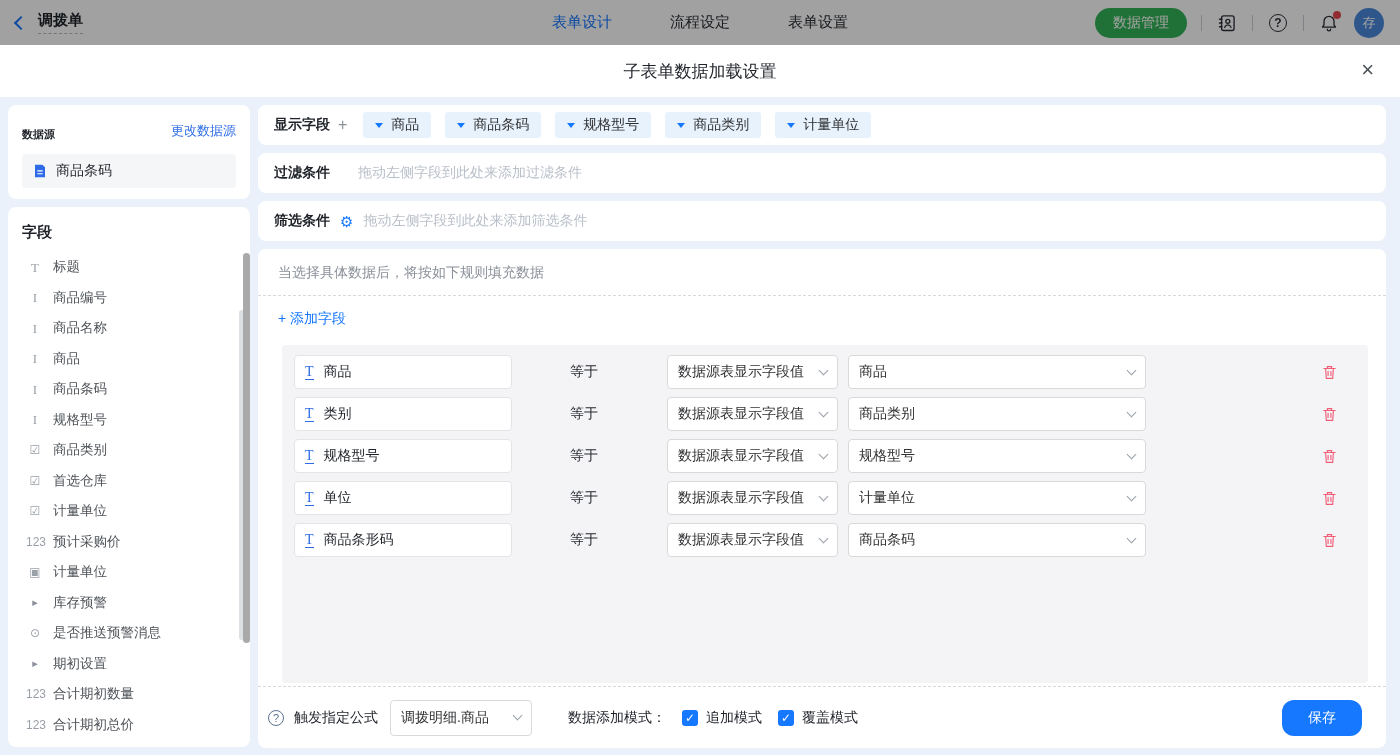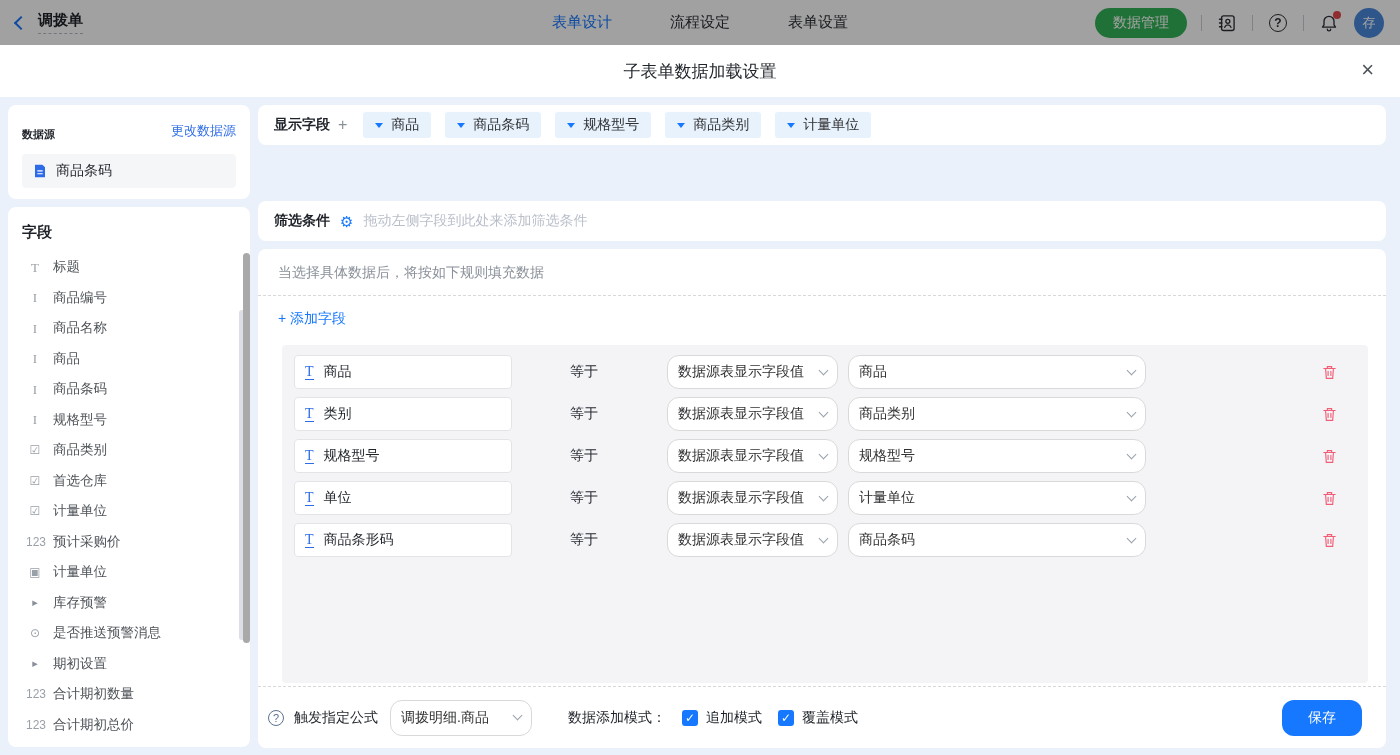--- a/index.html
+++ b/index.html
@@ -89,21 +89,21 @@
   .add-field { margin:14px 20px 0; color:var(--primary,#1677ff); cursor:pointer; display:inline-block; }
   .panel { position:absolute; left:24px; right:18px; top:96px; bottom:65px;
            background:#f4f4f6; border-radius:4px; padding:10px 12px; overflow:hidden; }
   .rule-row { display:flex; align-items:center; height:34px; margin-bottom:8px; }
   .rule-field { width:218px; height:34px; background:#fff; border:1px solid #e3e4e8;
                 border-radius:4px; display:flex; align-items:center; gap:10px; padding:0 10px;
                 cursor:text; }
   .t-icon { color:#2e6be6; font-family:"Liberation Serif","DejaVu Serif",serif; font-size:14px;
             border-bottom:1px solid #2e6be6; line-height:1.1; }
   .op { margin-left:58px; width:36px; color:#1f2329; }
-  .dd { height:34px; background:#fff; border:1px solid #d9d9d9; border-radius:12px;
+  .dd { height:34px; background:#fff; border:1px solid #d9d9d9; border-radius:4px;
         display:flex; align-items:center; justify-content:space-between; padding:0 10px;
         color:#303133; cursor:pointer; }
   .dd1 { margin-left:61px; width:171px; }
   .dd2 { margin-left:10px; width:298px; }
   .caret { width:7px; height:7px; border-right:1.4px solid #9aa0a8; border-bottom:1.4px solid #9aa0a8;
            transform:rotate(45deg); margin-top:-4px; flex:0 0 7px; }
   .trash { margin-left:auto; margin-right:18px; cursor:pointer; display:flex; }
   .trash svg { width:17px; height:18px; stroke:var(--danger,#f25c77); fill:none;
                stroke-width:1.6; stroke-linecap:round; }
   .dashed2 { position:absolute; left:0; right:0; bottom:61px; border-top:1px dashed #d8d8d8; }
@@ -295,20 +295,24 @@
             <span>商品类别</span>
           </div>
 
           <div class="tag">
             <span class="tag-caret"></span>
             <span>计量单位</span>
           </div>
         </div>
     </div>
 
+    <div class="card m-card rowcard cardB">
+      <span class="lbl">过滤条件</span>
+      <span class="placeholder" style="margin-left:18px;">拖动左侧字段到此处来添加过滤条件</span>
+    </div>
 
     <div class="card m-card rowcard cardC">
       <span class="lbl">筛选条件</span>
       <span class="gear">⚙</span>
       <span class="placeholder">拖动左侧字段到此处来添加筛选条件</span>
     </div>
 
     <div class="card m-card cardD">
       <div class="note">当选择具体数据后，将按如下规则填充数据</div>
       <div class="dashed1"></div>

